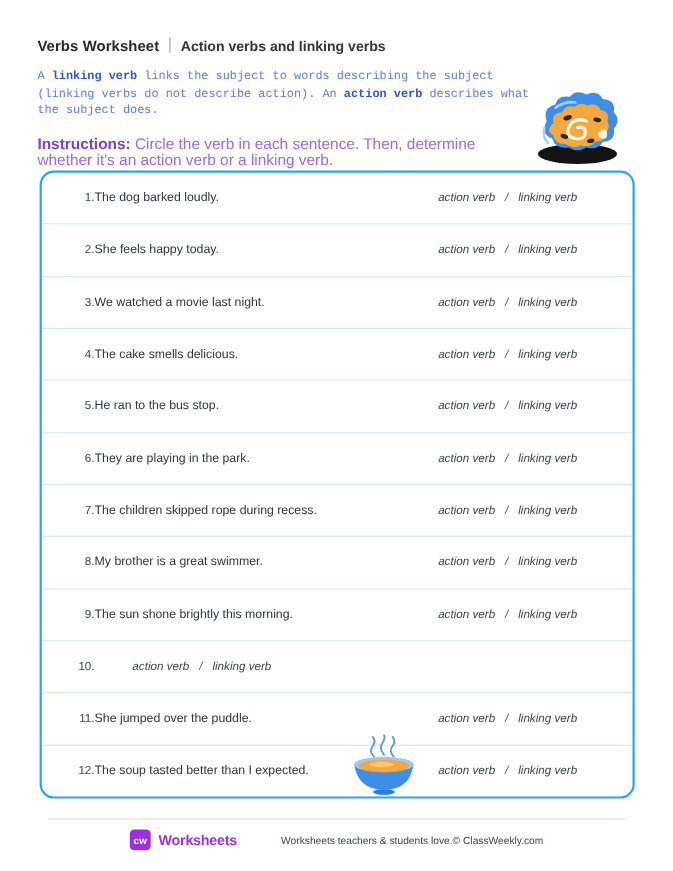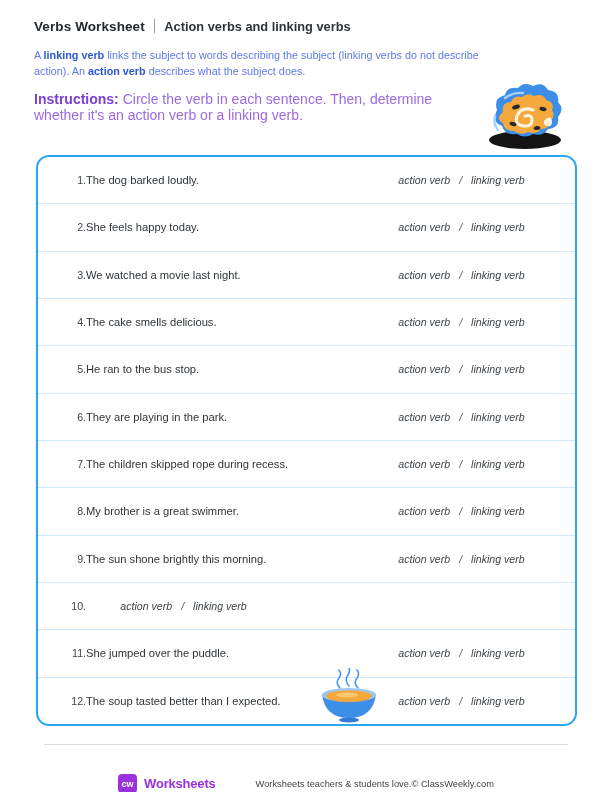--- a/index.html
+++ b/index.html
@@ -14,21 +14,21 @@
     color: #2f3438;
     position: relative;
     overflow: hidden;
   }
 
   .page {
     position: relative;
     width: 612px;
     height: 612px;
     box-sizing: border-box;
-    padding: 0 34px;
+    padding: 15px 34px;
   }
 
   
   .title-row {
     display: flex;
     align-items: baseline;
     padding-top: 17px;
     gap: 0;
   }
   .title-main {
@@ -51,20 +51,21 @@
     font-weight: bold;
     color: #2f3438;
   }
 
   .desc {
     margin-top: 14px;
     font-size: 10.8px;
     line-height: 15.5px;
     color: #5b7ce8;
     max-width: 455px;
+    font-family: Liberation Mono, monospace;
   }
   .desc b { color: #2f56d4; font-weight: bold; }
 
   .instructions {
     margin-top: 13px;
     font-size: 14px;
     line-height: 15.5px;
     color: #9b6ae0;
     max-width: 430px;
   }
@@ -152,21 +153,21 @@
     position: absolute;
     left: 44px;
     top: 744px;
     width: 524px;
     height: 1px;
     background: #dcdcdc;
   }
   .footer {
     position: absolute;
     left: 0;
-    top: 774px;
+    top: 754px;
     width: 612px;
     display: flex;
     align-items: center;
     justify-content: center;
     gap: 0;
   }
   .logo-badge {
     width: 19px;
     height: 19px;
     border-radius: 4px;

